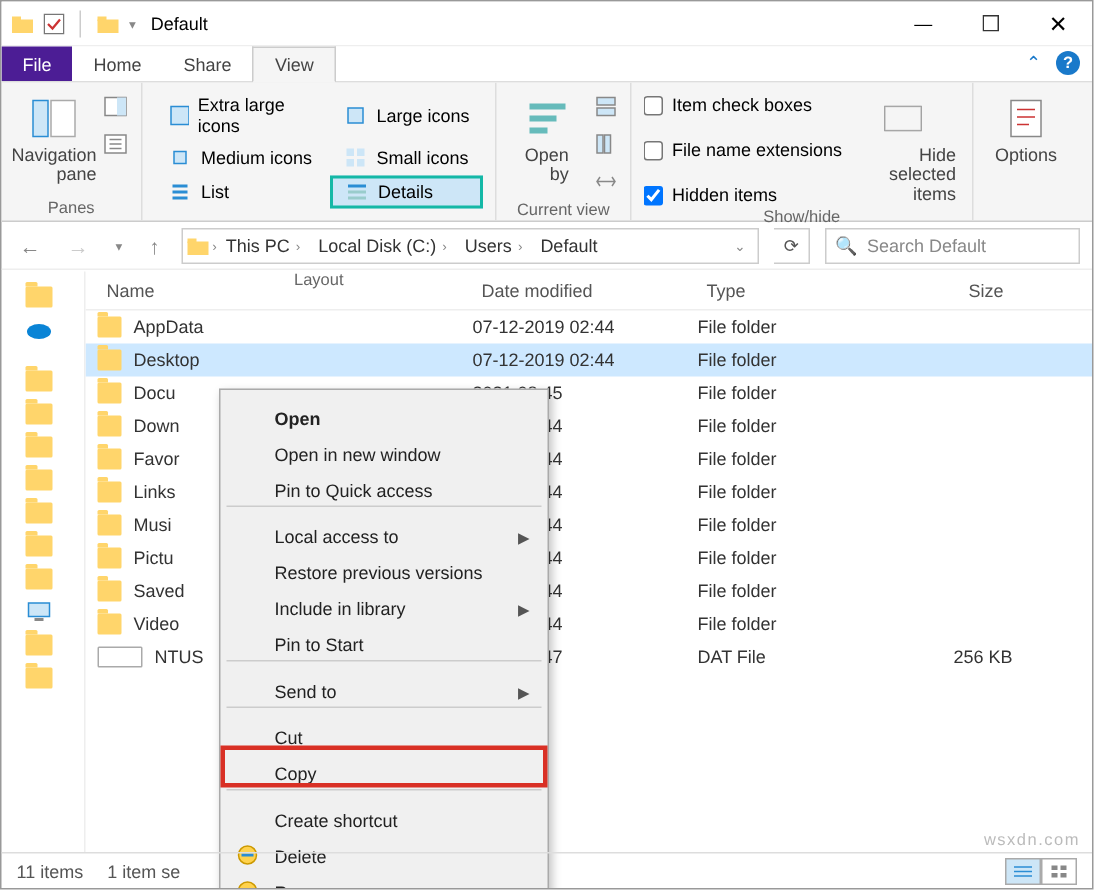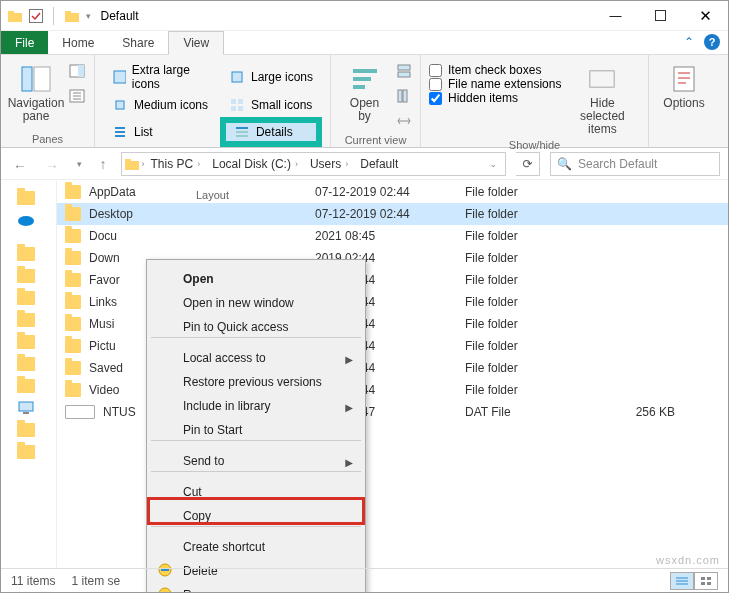--- a/index.html
+++ b/index.html
@@ -6,38 +6,38 @@
   body{width:729px;height:593px;background:#fff;overflow:hidden;position:relative;border:1px solid #999;}
   
   .titlebar{height:30px;display:flex;align-items:center;background:#fff;border-bottom:1px solid #eee;}
   .tb-icons{display:flex;align-items:center;padding:0 6px;gap:6px;}
   .tb-sep{width:1px;height:18px;background:#ccc;margin:0 4px;}
   .title{padding-left:4px;}
   .winctrl{margin-left:auto;display:flex;}
   .winctrl div{width:45px;height:30px;display:flex;align-items:center;justify-content:center;}
   
   .menubar{height:24px;display:flex;align-items:stretch;background:#fff;border-bottom:1px solid #ddd;position:relative;}
-  .file{background:#15803d;color:#fff;padding:0 14px;display:flex;align-items:center;}
+  .file{background:#4c1d95;color:#fff;padding:0 14px;display:flex;align-items:center;}
   .mtab{padding:0 14px;display:flex;align-items:center;color:#444;}
   .mtab.active{background:#f5f5f5;border:1px solid #ccc;border-bottom:1px solid #f5f5f5;margin-bottom:-1px;}
   .help{position:absolute;right:8px;top:3px;display:flex;gap:10px;align-items:center;}
   .help-circle{width:16px;height:16px;border-radius:50%;background:#1979ca;color:#fff;display:flex;align-items:center;justify-content:center;font-size:11px;font-weight:bold;}
   
   .ribbon{height:93px;background:#f5f5f5;border-bottom:1px solid #ccc;display:flex;}
   .rgroup{border-right:1px solid #ddd;padding:2px 8px 0;display:flex;flex-direction:column;}
   .rgroup-body{flex:1;display:flex;align-items:flex-start;gap:6px;}
   .rgroup-label{text-align:center;color:#666;font-size:11px;padding:2px 0;}
-  .bigbtn{display:flex;flex-direction:column;align-items:center;justify-content:center;width:54px;padding-top:6px;gap:2px;color:#444;text-align:center;line-height:1.1;}
+  .bigbtn{display:flex;flex-direction:column;align-items:center;justify-content:center;width:54px;padding-top:6px;gap:2px;color:#444;text-align:right;line-height:1.1;}
   .bigbtn .ic{width:32px;height:32px;}
-  .opt{display:flex;flex-direction:column;gap:0;padding-top:6px;}
+  .opt{display:flex;flex-direction:column;gap:16px;padding-top:6px;}
   .chk{display:flex;align-items:center;gap:6px;}
   .chk input{width:13px;height:13px;}
   .layout-grid{display:grid;grid-template-columns:auto auto;gap:2px 2px;padding-top:4px;}
   .lg-cell{display:flex;align-items:center;gap:6px;padding:1px 8px;border:1px solid transparent;}
-  .lg-cell.sel{background:#cde6f7;border:6px solid #14b8a6;}
+  .lg-cell.sel{background:#cde6f7;border:2px solid #14b8a6;}
   .lg-cell .ic{width:16px;height:16px;}
   
   .addr{height:32px;display:flex;align-items:center;padding:0 8px;gap:10px;border-bottom:1px solid #eee;}
   .navarrow{color:#888;font-size:14px;padding:0 4px;}
   .breadcrumb{flex:1;display:flex;align-items:center;height:24px;border:1px solid #ccc;background:#fff;}
   .bc-icon{width:20px;display:flex;align-items:center;justify-content:center;}
   .bc-seg{padding:0 6px;display:flex;align-items:center;gap:4px;color:#333;}
   .bc-car{color:#888;font-size:9px;}
   .refresh{width:24px;text-align:center;color:#555;border:1px solid #ccc;border-left:none;height:24px;display:flex;align-items:center;justify-content:center;}
   .search{width:170px;height:24px;border:1px solid #ccc;display:flex;align-items:center;padding:0 6px;gap:6px;color:#888;}
@@ -351,20 +351,26 @@
         </svg>
       </div>
     <div class="np-item">
         <div class="np-folder"></div>
       </div>
     <div class="np-item">
         <div class="np-folder"></div>
       </div>
   </div>
   <div class="list">
+    <div class="lh">
+      <div class="c-name">Name</div>
+      <div class="c-date">Date modified</div>
+      <div class="c-type">Type</div>
+      <div class="c-size">Size</div>
+    </div>
     <div id="rows">
         <div class="row">
           <div class="c-name">
             <span class="ic "></span>
             <span>AppData</span>
           </div>
           <div class="c-date">07-12-2019 02:44</div>
           <div class="c-type">File folder</div>
           <div class="c-size"></div>
         </div>

